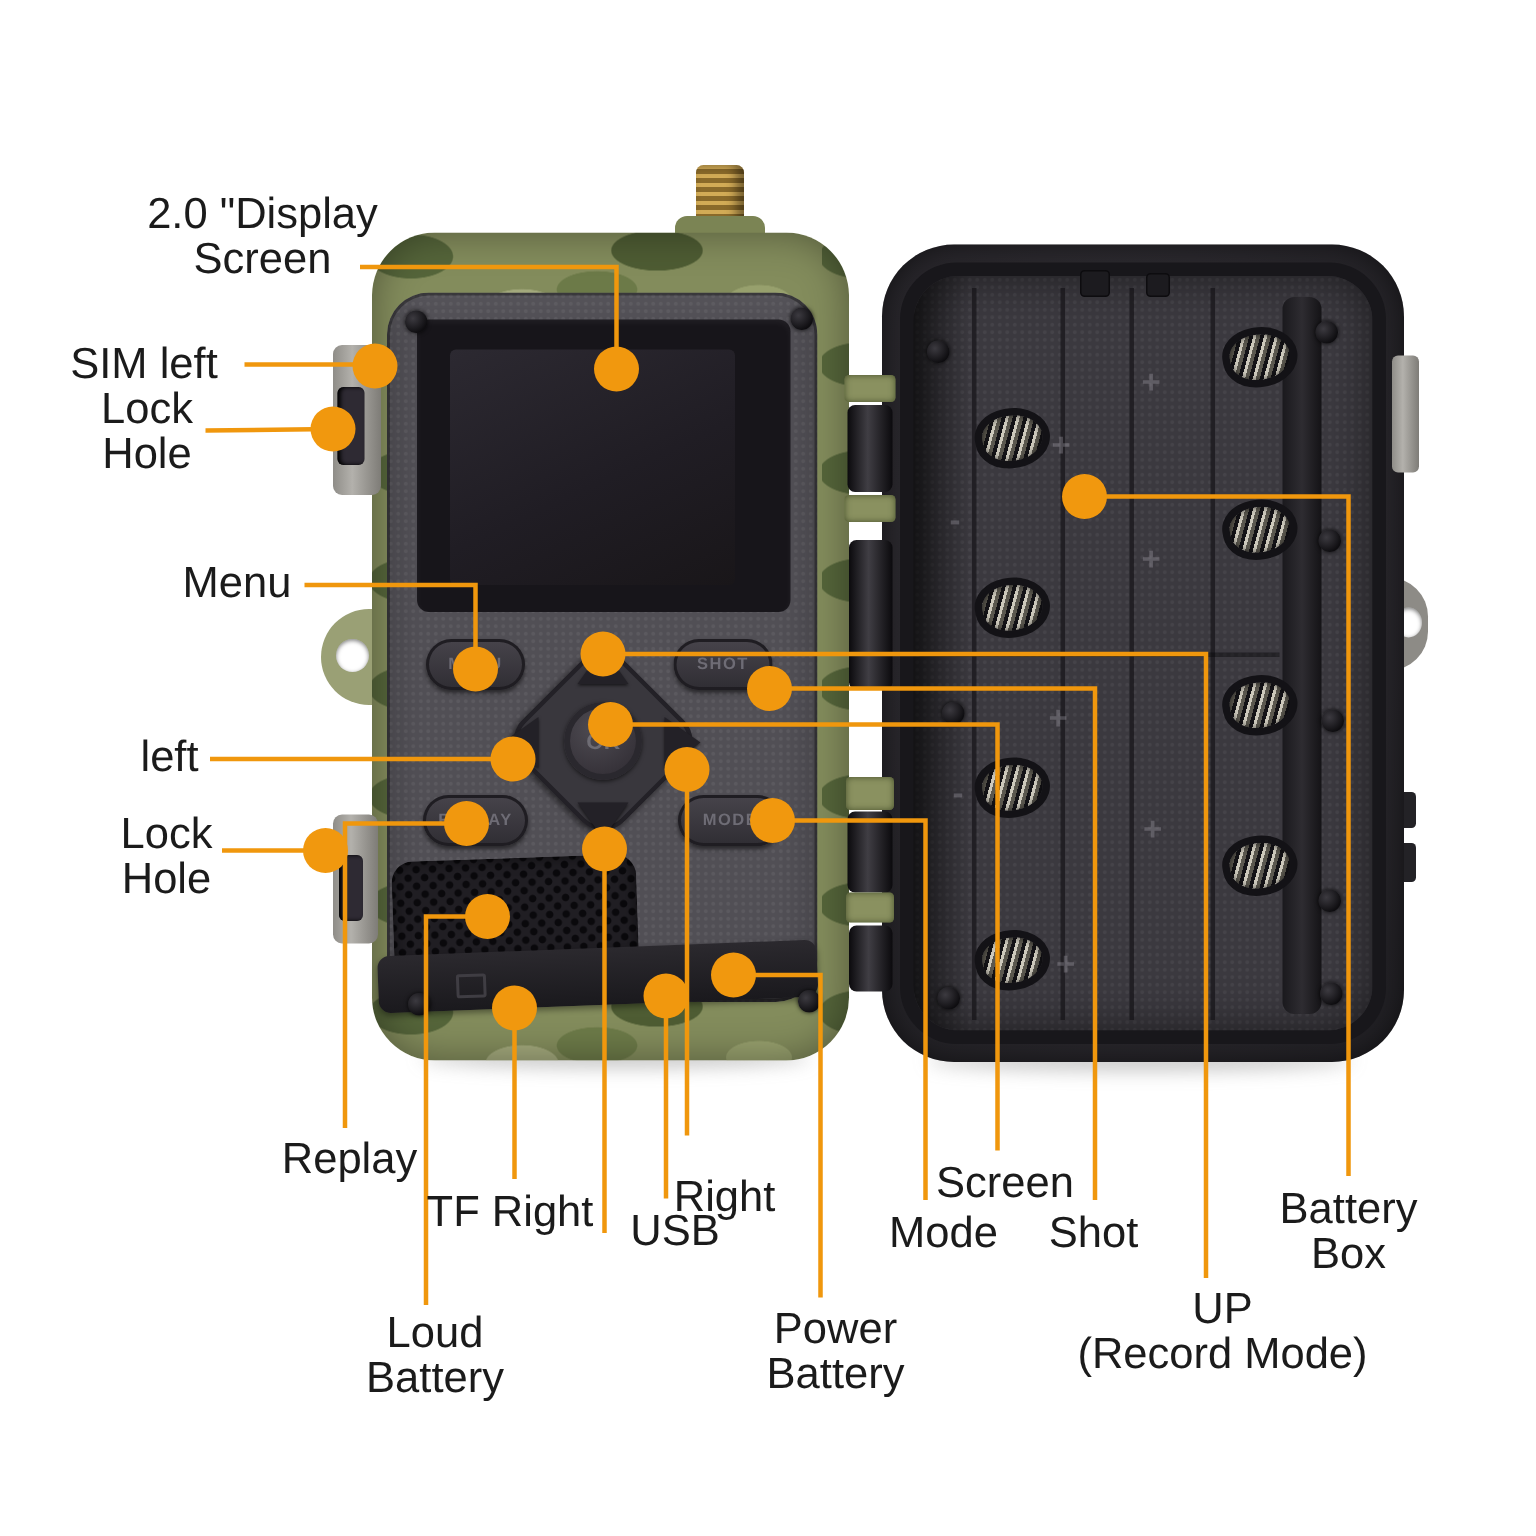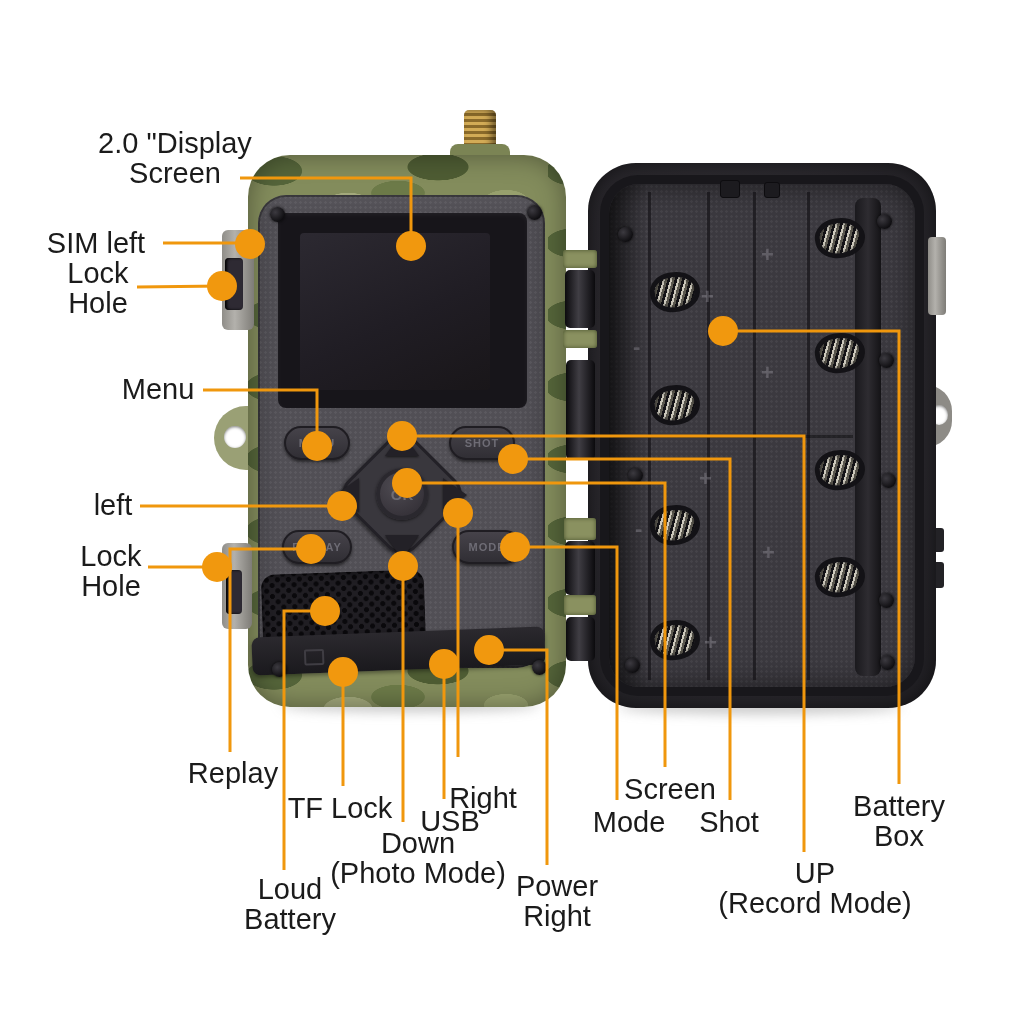--- a/index.html
+++ b/index.html
@@ -278,29 +278,27 @@
   <div class="lbl" style="left:175px;top:128px;">2.0 "Display
 Screen</div>
   <div class="lbl" style="left:96px;top:228px;">SIM left</div>
   <div class="lbl" style="left:98px;top:258px;">Lock
 Hole</div>
   <div class="lbl" style="left:158px;top:374px;">Menu</div>
   <div class="lbl" style="left:113px;top:490px;text-align:center;">left</div>
   <div class="lbl" style="left:111px;top:541px;">Lock
 Hole</div>
   <div class="lbl" style="left:233px;top:758px;">Replay</div>
-  <div class="lbl" style="left:340px;top:793px;">TF Lock</div>
+  <div class="lbl" style="left:340px;top:793px;">TF Right</div>
   <div class="lbl" style="left:290px;top:874px;">Loud
 Battery</div>
-  <div class="lbl" style="left:418px;top:828px;">Down
-(Photo Mode)</div>
   <div class="lbl" style="left:450px;top:806px;">USB</div>
   <div class="lbl" style="left:483px;top:783px;">Right</div>
   <div class="lbl" style="left:557px;top:871px;">Power
-Right</div>
+Battery</div>
   <div class="lbl" style="left:629px;top:807px;">Mode</div>
   <div class="lbl" style="left:670px;top:774px;">Screen</div>
   <div class="lbl" style="left:729px;top:807px;">Shot</div>
   <div class="lbl" style="left:815px;top:858px;">UP
 (Record Mode)</div>
   <div class="lbl" style="left:899px;top:791px;">Battery
 Box</div>
 
 </div>
 

